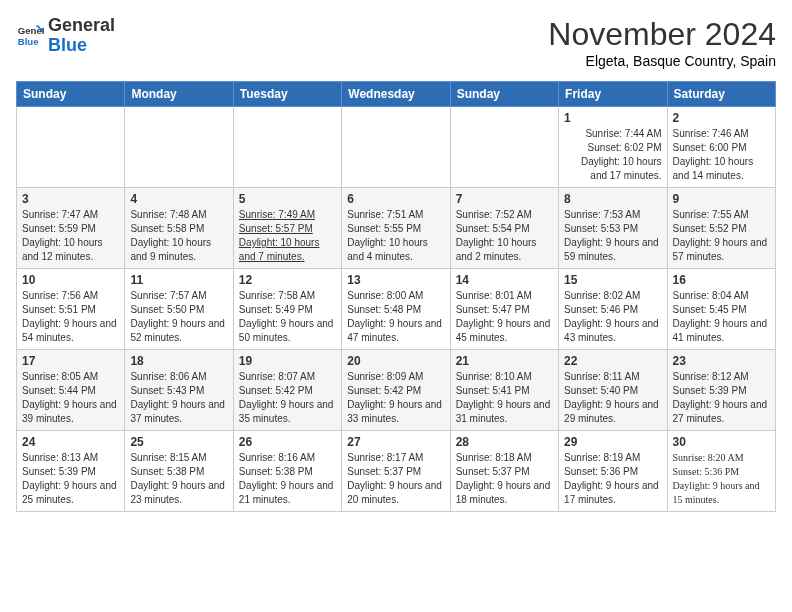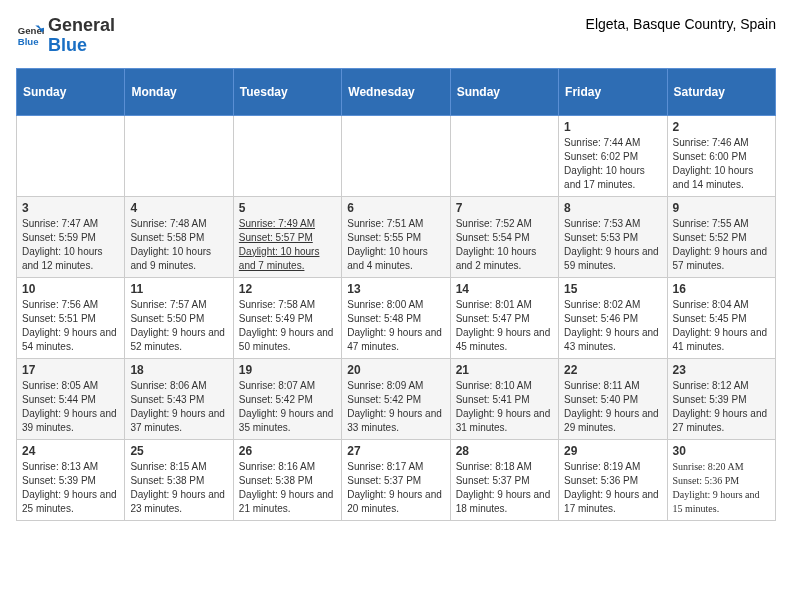--- a/index.html
+++ b/index.html
@@ -44,21 +44,21 @@
     }
     table {
       width: 100%;
       border-collapse: collapse;
       table-layout: fixed;
     }
     thead tr th {
       background: #2e6db4;
       color: #fff;
       font-size: 12px;
-      padding: 16px 6px;
+      padding: 5px 6px;
       text-align: left;
       border: 1px solid #5a8fd4;
     }
     tbody tr td {
       vertical-align: top;
       border: 1px solid #ccc;
       padding: 4px 5px;
       font-size: 10px;
       color: #333;
       height: 80px;
@@ -92,20 +92,21 @@
       <polygon points="26,8 34,6 30,12" fill="#1a6fc4"></polygon>
     </svg>
     <div>
       <div class="logo-text">
         <span>General</span><br>
         <span class="logo-blue">Blue</span>
       </div>
     </div>
   </div>
   <div class="title-block">
+    <div class="month-title">November 2024</div>
     <div class="subtitle">Elgeta, Basque Country, Spain</div>
   </div>
 </div>
 
 <table>
   <thead>
     <tr>
     <th>Sunday</th>
         <th>Monday</th>
         <th>Tuesday</th>
@@ -117,21 +118,21 @@
   </thead>
   <tbody id="calendar-body">
   <tr>
         <td class="empty"></td>
         <td class="empty"></td>
         <td class="empty"></td>
         <td class="empty"></td>
         <td class="empty"></td>
         <td>
           <span class="day-number">1</span>
-          <div class="day-info" style="white-space: pre-line;">Sunrise: 7:44 AM
+          <div class="day-info" style="white-space: pre-line; text-align: right;">Sunrise: 7:44 AM
 Sunset: 6:02 PM
 Daylight: 10 hours and 17 minutes.</div>
         </td>
         <td>
           <span class="day-number">2</span>
           <div class="day-info" style="white-space: pre-line;">Sunrise: 7:46 AM
 Sunset: 6:00 PM
 Daylight: 10 hours and 14 minutes.</div>
         </td>
       </tr>

